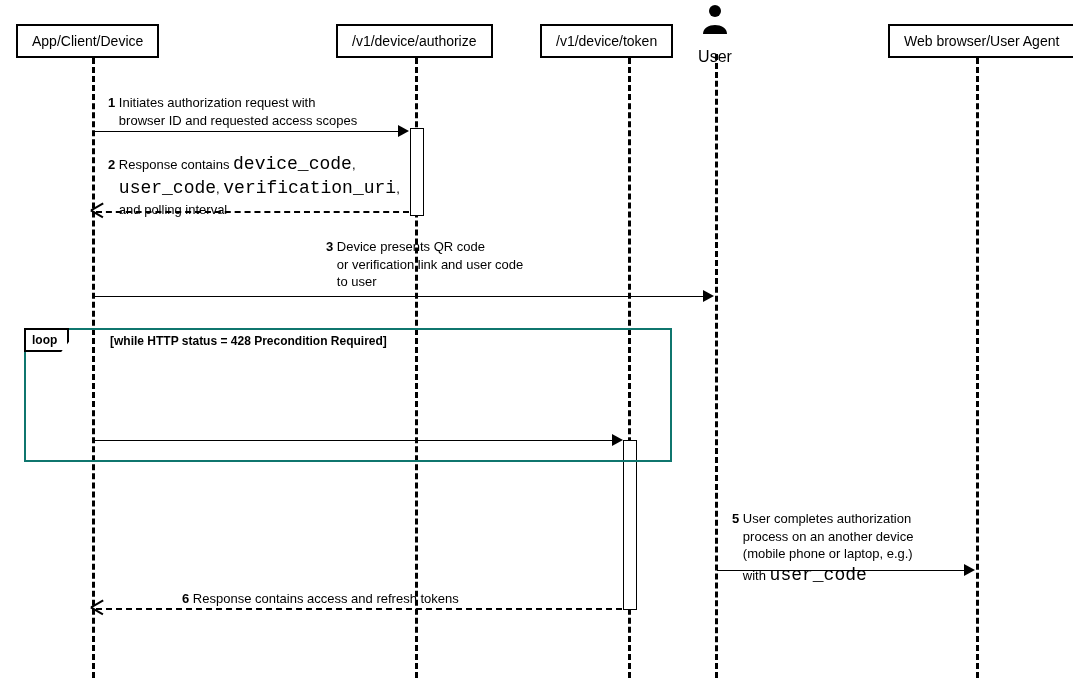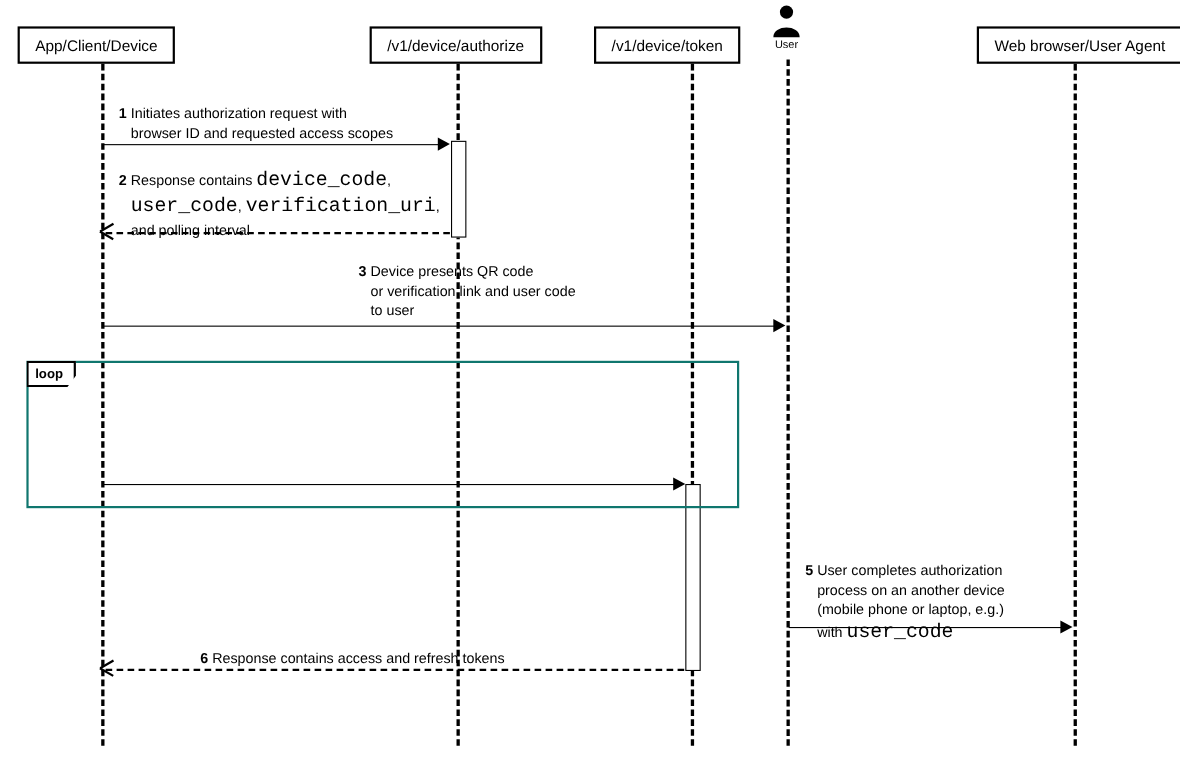--- a/index.html
+++ b/index.html
@@ -83,21 +83,21 @@
   .loop-guard {
     position: absolute;
     font-size: 12px;
     font-weight: 700;
   }
   .user-icon {
     position: absolute;
     text-align: center;
   }
   .user-icon svg { display: block; margin: 0 auto; }
-  .user-label { font-size: 10px; margin-top: 2px; }
+  .user-label { font-size: 16px; margin-top: 14px; }
 </style>
 </head>
 <body>
 
 <div class="canvas">
 
   <div class="participant-box" style="left:16px; top:24px;">
     <span>App/Client/Device</span>
   </div>
   <div class="participant-box" style="left:336px; top:24px;">
@@ -147,20 +147,21 @@
     <span class="msg-num">3</span>
     <span>Device presents QR code</span><br>
     &nbsp;&nbsp;&nbsp;<span>or verification link and user code</span><br>
     &nbsp;&nbsp;&nbsp;<span>to user</span>
   </div>
   <div class="msg-line msg-solid" style="left:94px; top:296px; width:612px;"></div>
   <div class="arrow-right-solid" style="left:703px; top:290px;"></div>
 
   <div class="loop-frame" style="left:24px; top:328px; width:644px; height:130px;">
     <div class="loop-tab">loop</div>
+    <div class="loop-guard" style="left:84px; top:4px;">[while HTTP status = 428 Precondition Required]</div>
   </div>
 
   <div class="msg-line msg-solid" style="left:94px; top:440px; width:526px;"></div>
   <div class="arrow-right-solid" style="left:612px; top:434px;"></div>
 
   <div class="msg-label" style="left:732px; top:494px; width:260px;margin-top:16px;">
     <span class="msg-num">5</span>
     <span>User completes authorization</span><br>
     &nbsp;&nbsp;&nbsp;<span>process on an another device</span><br>
     &nbsp;&nbsp;&nbsp;<span>(mobile phone or laptop, e.g.)</span><br>

